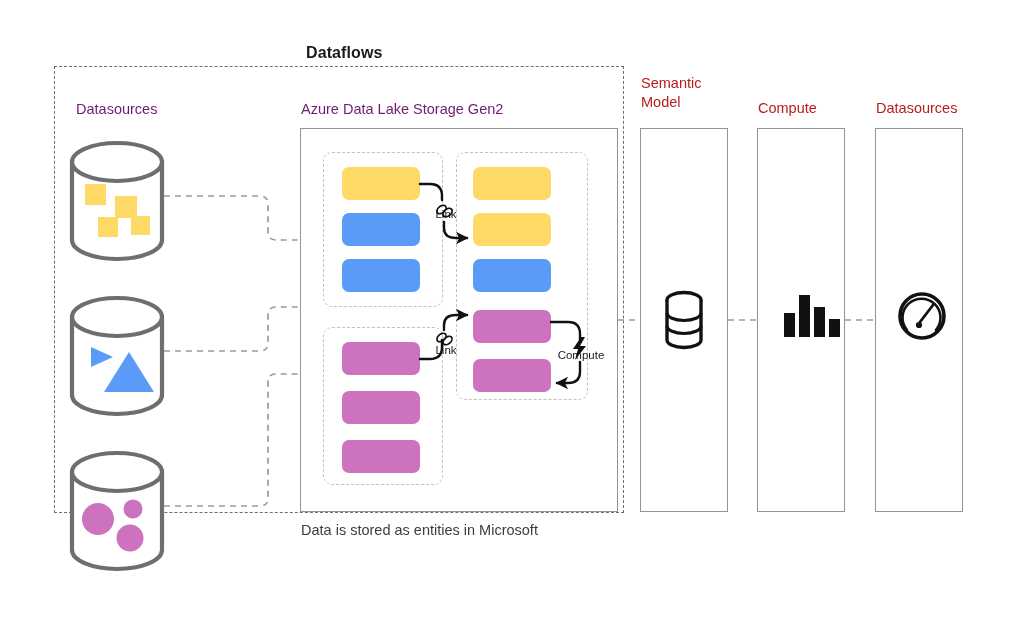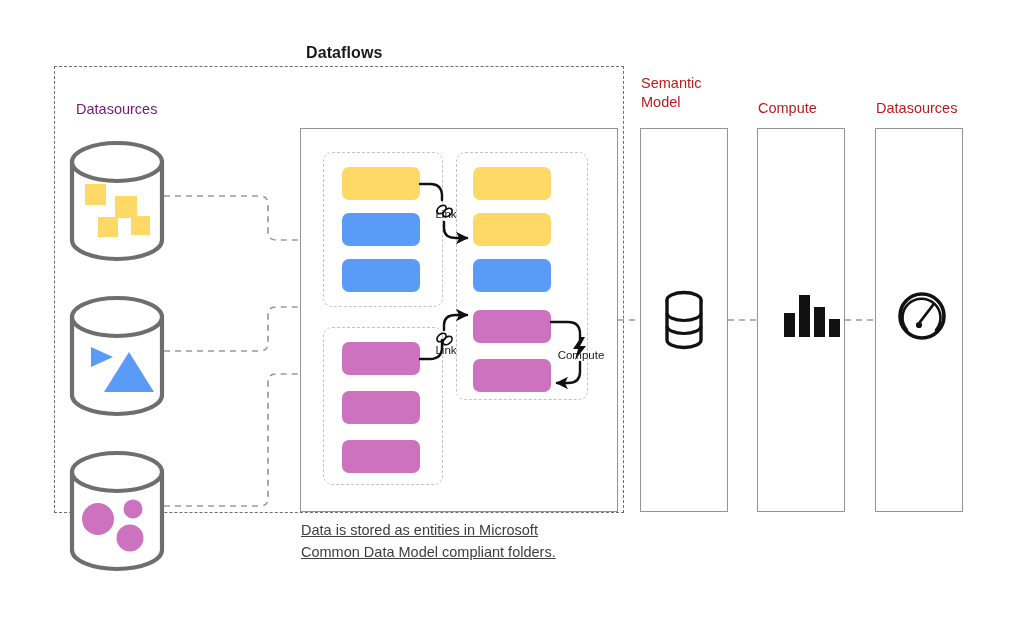--- a/index.html
+++ b/index.html
@@ -92,20 +92,21 @@
 <body>
 
 <div id="canvas">
 
   <div class="abs dataflows-region" style="left:42px; top:66px; width:570px; height:447px;"></div>
 
   <div class="abs diagram-title" style="left:294px; top:44px;">Dataflows</div>
 
   <div class="abs col-label" style="left:64px; top:100px;">Datasources</div>
 
+  <div class="abs col-label" style="left:289px; top:100px;">Azure Data Lake Storage Gen2</div>
 
   <div class="abs col-label dark" style="left:629px; top:74px;">
     <div>Semantic</div>
     <div>Model</div>
   </div>
 
   <div class="abs col-label dark" style="left:746px; top:99px;">Compute</div>
 
   <div class="abs col-label dark" style="left:864px; top:99px;">Datasources</div>
 
@@ -122,23 +123,22 @@
   <div class="abs chip" style="left:330px; top:342px; width:78px; height:33px; background:#CC72BE;"></div>
   <div class="abs chip" style="left:330px; top:391px; width:78px; height:33px; background:#CC72BE;"></div>
   <div class="abs chip" style="left:330px; top:440px; width:78px; height:33px; background:#CC72BE;"></div>
 
   <div class="abs chip" style="left:461px; top:167px; width:78px; height:33px; background:#FFD966;"></div>
   <div class="abs chip" style="left:461px; top:213px; width:78px; height:33px; background:#FFD966;"></div>
   <div class="abs chip" style="left:461px; top:259px; width:78px; height:33px; background:#5B9BF8;"></div>
   <div class="abs chip" style="left:461px; top:310px; width:78px; height:33px; background:#CC72BE;"></div>
   <div class="abs chip" style="left:461px; top:359px; width:78px; height:33px; background:#CC72BE;"></div>
 
-  <div class="abs" style="left:289px; top:519px;text-decoration:underline;">
+  <div class="abs" style="left:289px; top:519px;">
     <div class="caption">Data is stored as entities in Microsoft</div>
-    <div class="caption">Common Data Model compliant folders.</div>
   </div>
 
   <div class="abs panel" style="left:628px; top:128px; width:88px; height:384px;"></div>
   <div class="abs panel" style="left:745px; top:128px; width:88px; height:384px;"></div>
   <div class="abs panel" style="left:863px; top:128px; width:88px; height:384px;"></div>
 
   <div class="abs flow-tag" style="left:413px; top:208px; width:42px;">Link</div>
   <div class="abs flow-tag" style="left:413px; top:344px; width:42px;">Link</div>
   <div class="abs flow-tag" style="left:538px; top:349px; width:62px;">Compute</div>
 

